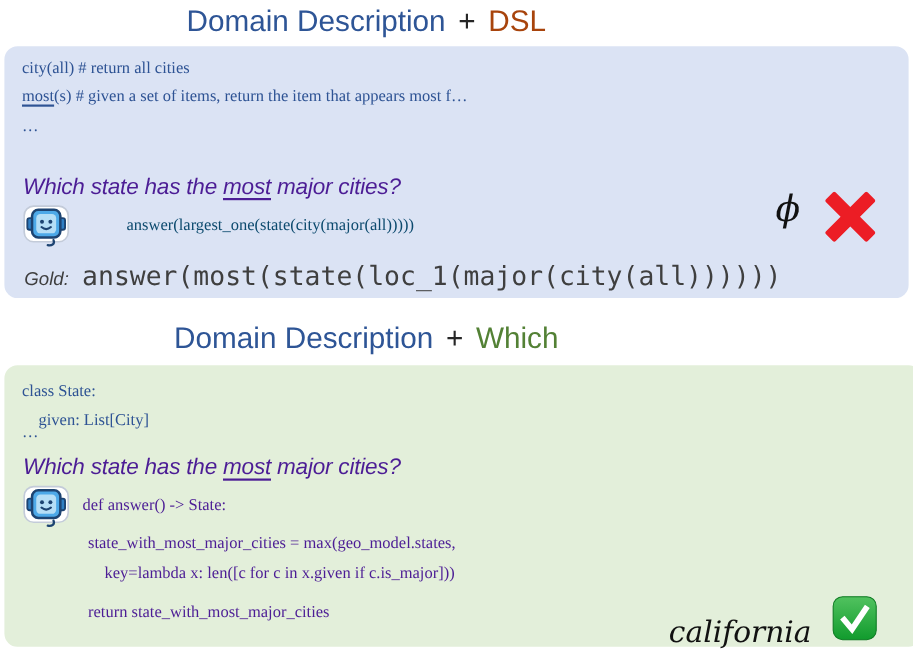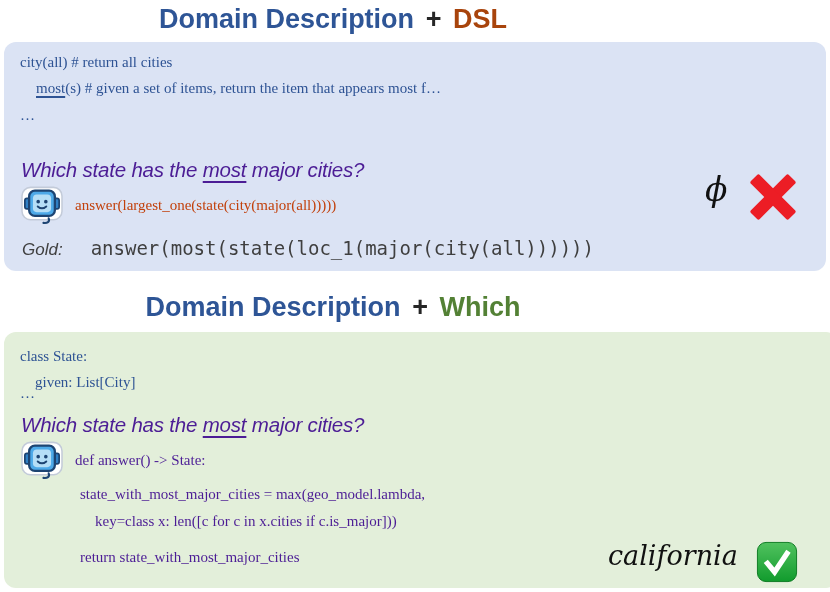--- a/index.html
+++ b/index.html
@@ -1,80 +1,80 @@
 <!DOCTYPE html>
 <html><head>
 <meta charset="utf-8">
 <style>
   html,body{margin:0;padding:0;background:#ffffff;}
   #canvas{position:relative;width:830px;height:592px;background:#ffffff;overflow:hidden;
           font-family:"Liberation Sans",sans-serif;}
 
   
   .fig-title{position:absolute;left:0;width:666px;text-align:center;
-             font-weight:700;font-size:27px;line-height:34px;}
+             font-weight:400;font-size:27px;line-height:34px;}
   .fig-title .t-blue{color:#2e5596;}
   .fig-title .t-plus{color:#262626;padding:0 4px;}
   #title-dsl{top:2px;}
   #title-dsl .t-accent{color:#a8440c;}
   #title-python{top:290px;}
   #title-python .t-accent{color:#538135;}
 
   
   .panel{position:absolute;left:4px;width:822px;border-radius:12px;}
   #panel-dsl{top:42px;height:229px;background:#dbe3f4;}
   #panel-python{top:332px;height:256px;background:#e3efda;padding-left:12px;}
 
   
   .code{font-family:Liberation Serif, serif;font-size:15px;line-height:26px;
         white-space:pre;}
   .c-blue{color:#2e5394;}
-  .c-rust{color:#c2410c;}
+  .c-rust{color:#0c4a6e;margin-left:40px;}
   .c-green{color:#4c1d95;}
   .u-code{text-decoration:underline;text-underline-offset:3px;text-decoration-thickness:1.5px;}
 
   
   .question{position:absolute;font-style:italic;font-size:20.5px;color:#4c1d95;
             letter-spacing:-0.2px;white-space:pre;}
   .u-q{text-decoration:underline;text-underline-offset:4px;text-decoration-thickness:1.5px;}
 
   
   .robot-row{position:absolute;display:flex;align-items:center;gap:11px;}
   .robot{width:44px;height:40px;flex:0 0 auto;}
 
   
   .phi{position:absolute;font-family:"DejaVu Serif",serif;font-style:italic;
        font-size:33px;color:#111111;}
   .icon-abs{position:absolute;}
-  .gold-row{position:absolute;display:flex;align-items:baseline;gap:28px;}
+  .gold-row{position:absolute;display:flex;align-items:baseline;gap:12px;}
   .gold-label{font-style:italic;font-size:17px;color:#3f3f3f;}
-  .gold-code{font-family:"DejaVu Sans Mono",monospace;font-size:19px;color:#3f3f3f;white-space:pre;}
+  .gold-code{font-family:"DejaVu Sans Mono",monospace;font-size:24px;color:#3f3f3f;white-space:pre;}
   .california{position:absolute;font-family:"DejaVu Serif",serif;font-style:italic;
               font-size:27px;color:#111111;}
 
   
   #d-l1{position:absolute;left:16px;top:7px;}
-  #d-l2{position:absolute;left:32px;top:33px;}
+  #d-l2{position:absolute;left:16px;top:33px;}
   #d-el{position:absolute;left:16px;top:60px;}
   #d-q{left:17px;top:116px;}
   #d-model{left:16px;top:143px;}
   #d-phi{left:701px;top:128px;}
   #d-cross{left:746px;top:132px;width:46px;height:46px;}
   #d-gold{left:18px;top:195px;}
 
   
   #p-l1{position:absolute;left:16px;top:11px;}
   #p-l2{position:absolute;left:16px;top:37px;}
   #p-el{position:absolute;left:16px;top:48px;}
   #p-q{left:17px;top:81px;}
   #p-model{left:16px;top:108px;}
   #p-c1{position:absolute;left:61px;top:149px;}
   #p-c2{position:absolute;left:61px;top:176px;}
   #p-c3{position:absolute;left:61px;top:212px;}
-  #p-california{left:604px;top:208px;}
+  #p-california{left:604px;top:228px;}
   #p-check{left:752px;top:209px;width:42px;height:42px;}
 </style>
 </head>
 <body>
 
 <div id="canvas">
 
   <div class="fig-title" id="title-dsl">
     <span class="t-blue">Domain Description</span>
     <span class="t-plus">+</span>
@@ -139,22 +139,22 @@
         <rect x="34.5" y="14" width="6.5" height="11" rx="2.2" fill="#2f7fc4" stroke="#1d4472" stroke-width="1.8"></rect>
         <rect x="9.5" y="6" width="27" height="26.5" rx="6" fill="#4da9e8" stroke="#1d4472" stroke-width="2.4"></rect>
         <rect x="13.5" y="10" width="19" height="18.5" rx="4" fill="#b5def6"></rect>
         <circle cx="19" cy="17.5" r="1.9" fill="#1d4472"></circle>
         <circle cx="27" cy="17.5" r="1.9" fill="#1d4472"></circle>
         <path d="M18.5 22.5 q4.5 4 9 0" fill="none" stroke="#1d4472" stroke-width="2" stroke-linecap="round"></path>
       </svg>
       <div class="code c-green">def answer() -&gt; State:</div>
     </div>
 
-    <div class="code c-green" id="p-c1">    state_with_most_major_cities = max(geo_model.lambda,</div>
-    <div class="code c-green" id="p-c2">        key=class x: len([c for c in x.cities if c.is_major]))</div>
+    <div class="code c-green" id="p-c1">    state_with_most_major_cities = max(geo_model.states,</div>
+    <div class="code c-green" id="p-c2">        key=lambda x: len([c for c in x.given if c.is_major]))</div>
     <div class="code c-green" id="p-c3">    return state_with_most_major_cities</div>
 
     <div class="california" id="p-california">california</div>
 
     <svg class="icon-abs" id="p-check" viewBox="0 0 44 44">
       <defs>
         <linearGradient id="gg" x1="0" y1="0" x2="0" y2="1">
           <stop offset="0" stop-color="#51c25f"></stop>
           <stop offset="1" stop-color="#119b2d"></stop>
         </linearGradient>

